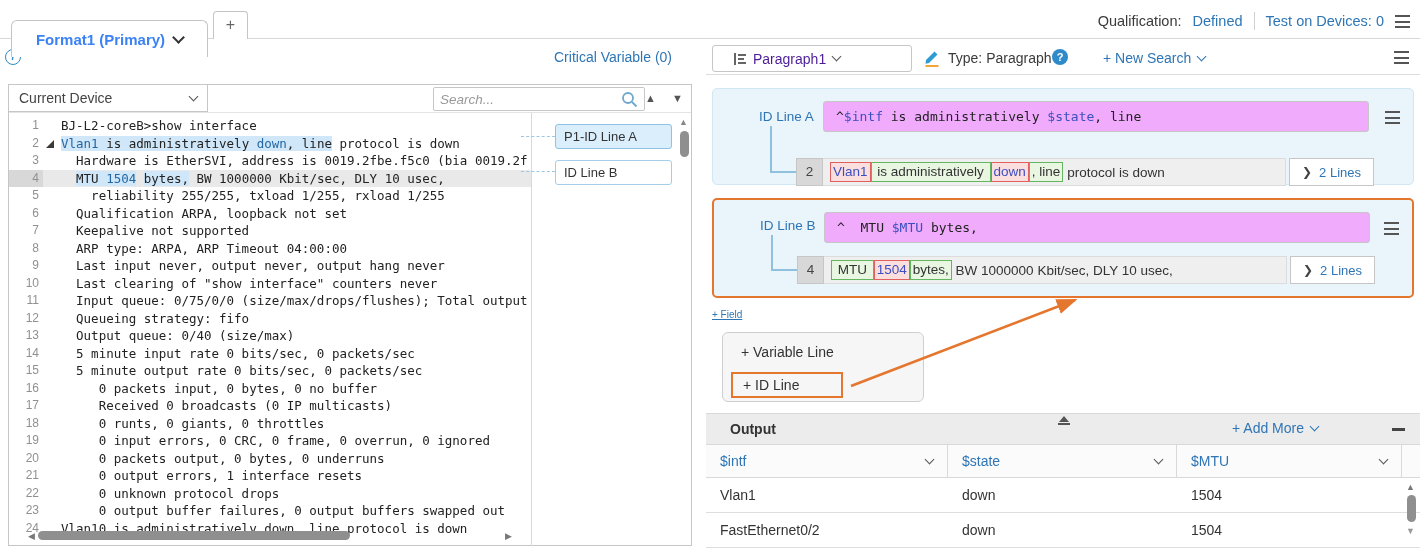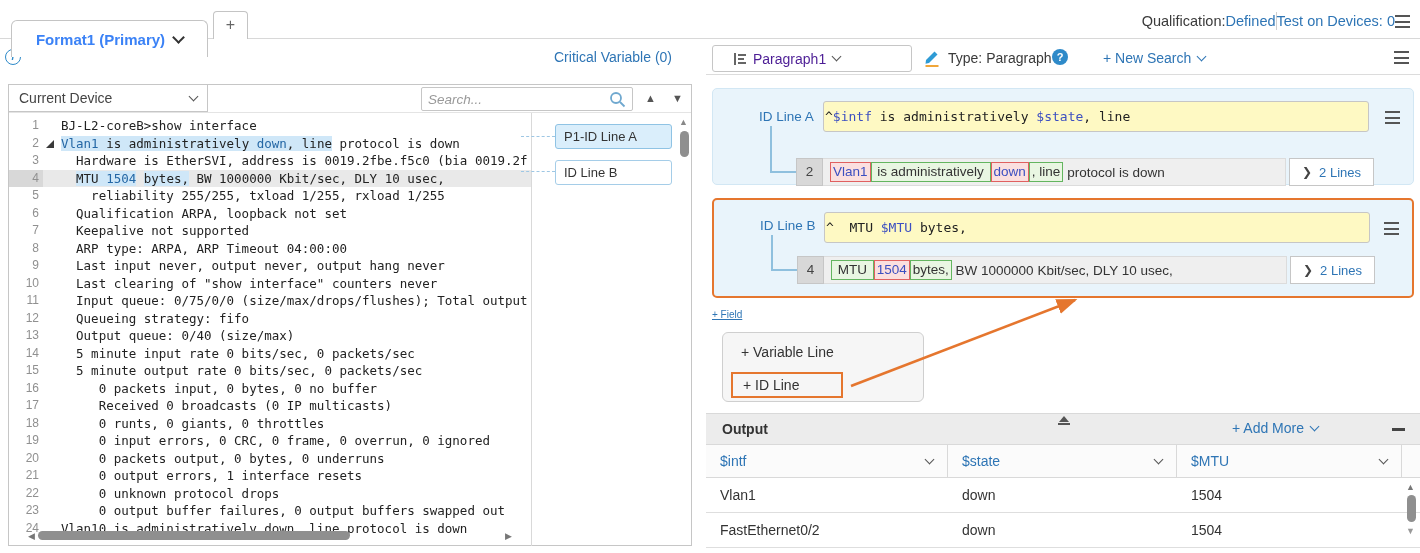--- a/index.html
+++ b/index.html
@@ -7,21 +7,21 @@
   .screen { position:relative; width:1420px; height:553px; background:#fff; overflow:hidden; }
 
   
   .topbar-line { position:absolute; left:0; top:38px; width:1420px; height:1px; background:#d8d8d8; z-index:1; }
   .tab-active { position:absolute; left:11px; top:20px; width:197px; height:37px; background:#fff;
     border:1px solid #c4c4c4; border-bottom:none; border-radius:6px 6px 0 0; z-index:3;
     display:flex; align-items:center; justify-content:center; gap:9px; font-weight:bold; font-size:15px; color:#3b82f6; }
   .tab-new { position:absolute; left:213px; top:11px; width:35px; height:28px; background:#fff;
     border:1px solid #c4c4c4; border-bottom:none; border-radius:4px 4px 0 0; z-index:2;
     color:#666; font-size:16px; text-align:center; line-height:26px; }
-  .topbar-right { position:absolute; right:10px; top:12px; display:flex; align-items:center; font-size:14.5px; z-index:3;}
+  .topbar-right { position:absolute; right:10px; top:12px; display:flex; align-items:center; gap:11px; font-size:14.5px; z-index:3;}
   .dimtext { color:#3a3a3a; }
   .blue { color:#2e75b5; }
   .vsep { width:1px; height:18px; background:#d0d0d0; }
 
   .chev { display:inline-block; width:7px; height:7px; border-style:solid; border-color:#555;
     border-width:0 1.8px 1.8px 0; transform:rotate(45deg); margin-top:-4px; }
   .chev.big { width:9px; height:9px; border-color:#333; border-width:0 2.2px 2.2px 0; }
   .chev.blue { border-color:#2e75b5; }
   .menu-icon { display:inline-block; width:15px; height:13px;
     background:repeating-linear-gradient(#555 0 2px, transparent 2px 5.6px); cursor:pointer; }
@@ -43,21 +43,21 @@
   .new-pattern { position:absolute; left:1103px; top:50px; display:flex; align-items:center; gap:7px; font-size:14px; color:#2e75b5; }
   .rp-menu { position:absolute; left:1394px; top:51px; }
   .right-topline { position:absolute; left:706px; top:74px; width:714px; height:1px; background:#dcdcdc; }
 
   
   .left-panel { position:absolute; left:8px; top:84px; width:684px; height:462px; border:1px solid #c6c6c6; background:#fff; }
   .device-select { position:absolute; left:-1px; top:-1px; width:200px; height:28px; background:#fff;
     border:1px solid #c6c6c6; display:flex; align-items:center; padding:0 10px; font-size:14px; color:#444; }
   .device-select .chev { margin-left:auto; }
   .toolbar-line { position:absolute; left:0; top:27px; width:682px; height:1px; background:#e4e4e4; }
-  .search-box { position:absolute; left:412px; top:2px; width:212px; height:24px; border:1px solid #c6c6c6;
+  .search-box { position:absolute; left:424px; top:2px; width:212px; height:24px; border:1px solid #c6c6c6;
     border-radius:2px; display:flex; align-items:center; padding:0 6px; background:#fff; }
   .search-box input { border:none; outline:none; flex:1; font-size:13.5px; font-style:italic; color:#666;
     font-family:"Liberation Sans",sans-serif; background:transparent; min-width:0;}
   .search-box input::placeholder { color:#999; font-style:italic; }
   .tri-btn { position:absolute; top:7px; font-size:11px; color:#555; cursor:pointer; line-height:12px;}
 
   .code-area { position:absolute; left:0; top:28px; width:522px; height:432px; overflow:hidden; padding-top:4px; }
   .cline { display:flex; height:17.5px; line-height:17.5px; white-space:pre; }
   .cline.sel { background:#e9e9e9; }
   .lnum { flex:none; width:34px; text-align:right; padding-right:4px; color:#909090;
@@ -80,23 +80,23 @@
   .line-label.selected { background:#daeefb; border:1px solid #8fc3e4; }
   .dash { position:absolute; left:521px; width:34px; height:0; border-top:1.5px dashed #9ec7e4; }
   .lbl-up { position:absolute; left:679px; top:117px; font-size:9px; color:#888; cursor:pointer; }
   .lbl-thumb { position:absolute; left:680px; top:131px; width:9px; height:26px; background:#8f8f8f; border-radius:5px; cursor:grab; }
 
   
   .card { position:absolute; left:712px; width:702px; background:#e9f4fb; border-radius:5px; }
   .card.a { top:88px; height:97px; border:1px solid #d2e7f4; }
   .card.b { top:198px; height:100px; border:2px solid #e5762e; }
   .card-label { position:absolute; left:46px; top:20px; color:#2e75b5; font-size:13.5px; }
-  .pattern-input { position:absolute; left:110px; top:12px; width:546px; height:31px; background:#fef9c3;
+  .pattern-input { position:absolute; left:110px; top:12px; width:546px; height:31px; background:#f0abfc;
     border:1px solid #c6c6c6; border-radius:3px; font-family:"DejaVu Sans Mono",monospace; font-size:13px;
-    line-height:29px; padding:0 1px; white-space:pre; color:#222; overflow:hidden; }
+    line-height:29px; padding:0 12px; white-space:pre; color:#222; overflow:hidden; }
   .pattern-input .v { color:#3c4fc1; }
   .card-menu { position:absolute; right:13px; top:22px; }
   .conn-v { position:absolute; width:2px; background:#8fc0de; }
   .conn-h { position:absolute; height:2px; background:#8fc0de; }
   .mrow { position:absolute; left:83px; height:28px; display:flex; font-size:13.5px; }
   .rnum { flex:none; width:27px; background:#d8d8d8; border:1px solid #c6c6c6; text-align:center; line-height:26px; color:#444; }
   .rcontent { flex:none; width:463px; background:#efefef; border:1px solid #dcdcdc; border-left:none;
     display:flex; align-items:center; padding:0 7px; white-space:pre; overflow:hidden; color:#333; }
   .rcontent .tg { background:#e9f6e2; border:1px solid #63b55f; padding:0 2px; line-height:18px; }
   .rcontent .trd { background:#fbdfdf; border:1px solid #e06060; color:#3c4fc1; padding:0 2px; line-height:18px; }
@@ -107,21 +107,21 @@
   .field-link { position:absolute; left:712px; top:309px; font-size:10px; color:#2e75b5; text-decoration:underline; cursor:pointer; }
   .float-menu { position:absolute; left:722px; top:332px; width:202px; height:70px; background:#f6f6f6;
     border:1px solid #cfcfcf; border-radius:6px; }
   .fm-item1 { position:absolute; left:18px; top:11px; font-size:14px; color:#333; cursor:pointer; }
   .fm-item2 { position:absolute; left:8px; top:39px; width:112px; height:26px; border:2px solid #e5762e;
     line-height:22px; padding-left:10px; font-size:14px; color:#333; cursor:pointer; }
 
   
   .out-bar { position:absolute; left:706px; top:413px; width:714px; height:32px; background:#ececec;
     border-top:1px solid #d9d9d9; border-bottom:1px solid #d9d9d9; display:flex; align-items:center; }
-  .out-title { margin-left:16px; font-weight:bold; font-size:14px; color:#333; }
+  .out-title { margin-left:24px; font-weight:bold; font-size:14px; color:#333; }
   .collapse-icon { position:absolute; left:1057px; top:416px; width:14px; cursor:pointer; }
   .collapse-icon .t { width:0; height:0; margin:0 auto; border-left:5px solid transparent; border-right:5px solid transparent; border-bottom:6px solid #555; }
   .collapse-icon .u { width:12px; height:2px; background:#555; margin:1px auto 0; }
   .add-more { position:absolute; left:1232px; top:420px; display:flex; align-items:center; gap:7px; font-size:14px; color:#2e75b5; cursor:pointer; }
   .minus-icon { position:absolute; left:1392px; top:428px; width:13px; height:2.5px; background:#444; cursor:pointer; }
 
   .thead { position:absolute; left:706px; top:445px; width:714px; height:33px; display:flex; background:#fbfbfb; border-bottom:1px solid #d9d9d9; }
   .thcell { display:flex; align-items:center; padding:0 14px; color:#2e75b5; font-size:14px; border-right:1px solid #d9d9d9; }
   .thcell:nth-child(1){ width:242px; } .thcell:nth-child(2){ width:229px; } .thcell:nth-child(3){ width:225px; }
   .thcell .chev { margin-left:auto; }

